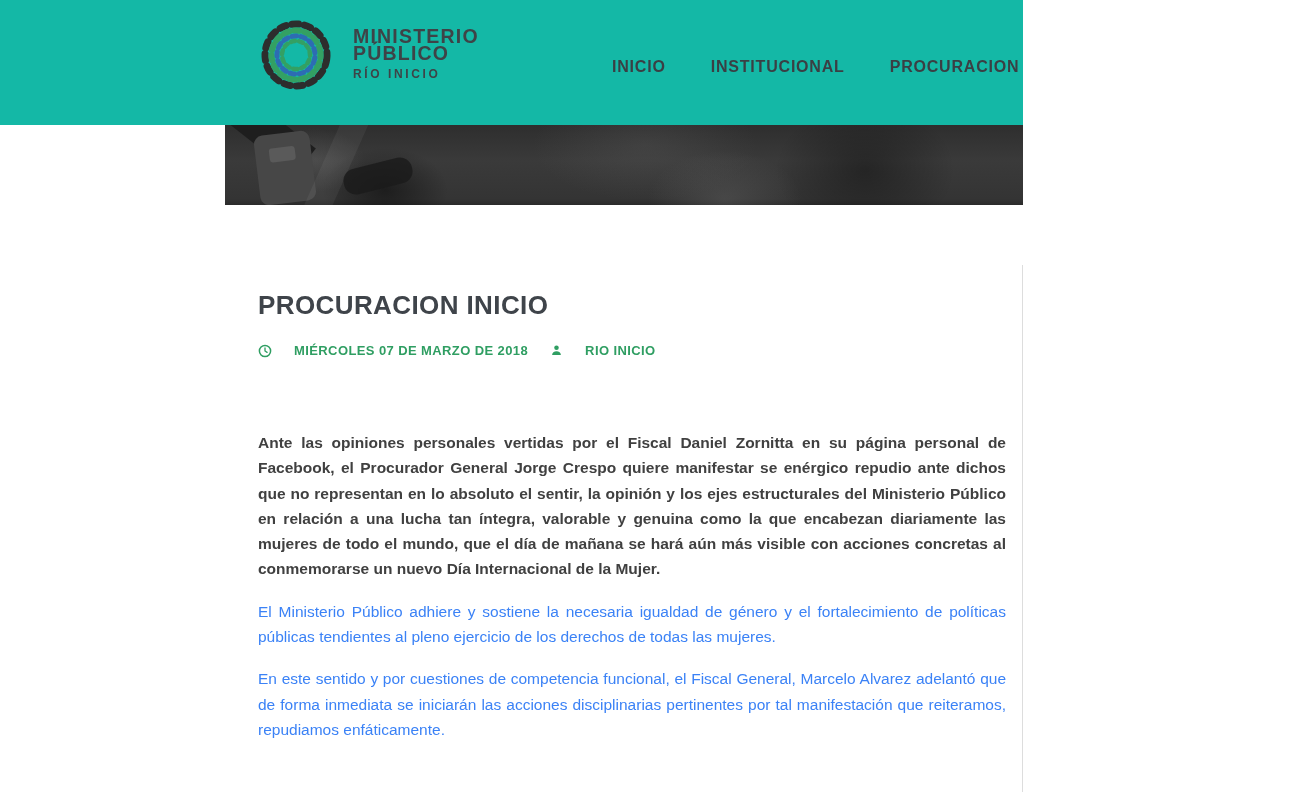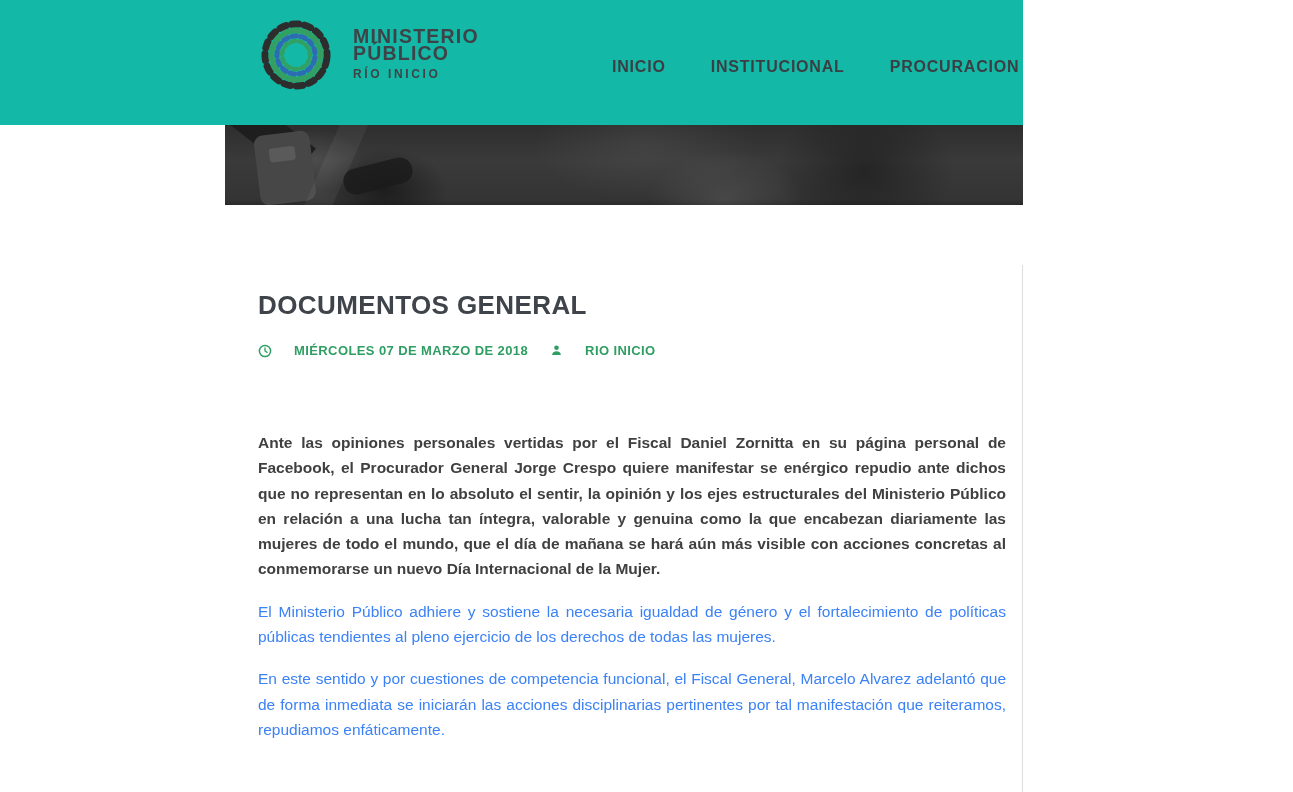--- a/index.html
+++ b/index.html
@@ -87,21 +87,21 @@
   <div class="hero">
     <div class="hero-strap"></div>
     <div class="hero-phone">
       <div class="hero-phone-screen"></div>
     </div>
     <div class="hero-streak"></div>
     <div class="hero-watch"></div>
   </div>
 
   <article class="article">
-    <h1 class="article-title">DOCUMENTOS GENERAL</h1>
+    <h1 class="article-title">PROCURACION INICIO</h1>
 
     <div class="article-meta">
       <span class="meta-item">
         <svg width="14" height="14" viewBox="0 0 16 16">
           <circle cx="8" cy="8" r="6.4" fill="none" stroke="#2f9e62" stroke-width="1.7"></circle>
           <path d="M8 4.6 V8 L10.4 9.6" fill="none" stroke="#2f9e62" stroke-width="1.5" stroke-linecap="round"></path>
         </svg>
         <span>MIÉRCOLES 07 DE MARZO DE 2018</span>
       </span>
       <span class="meta-item">

